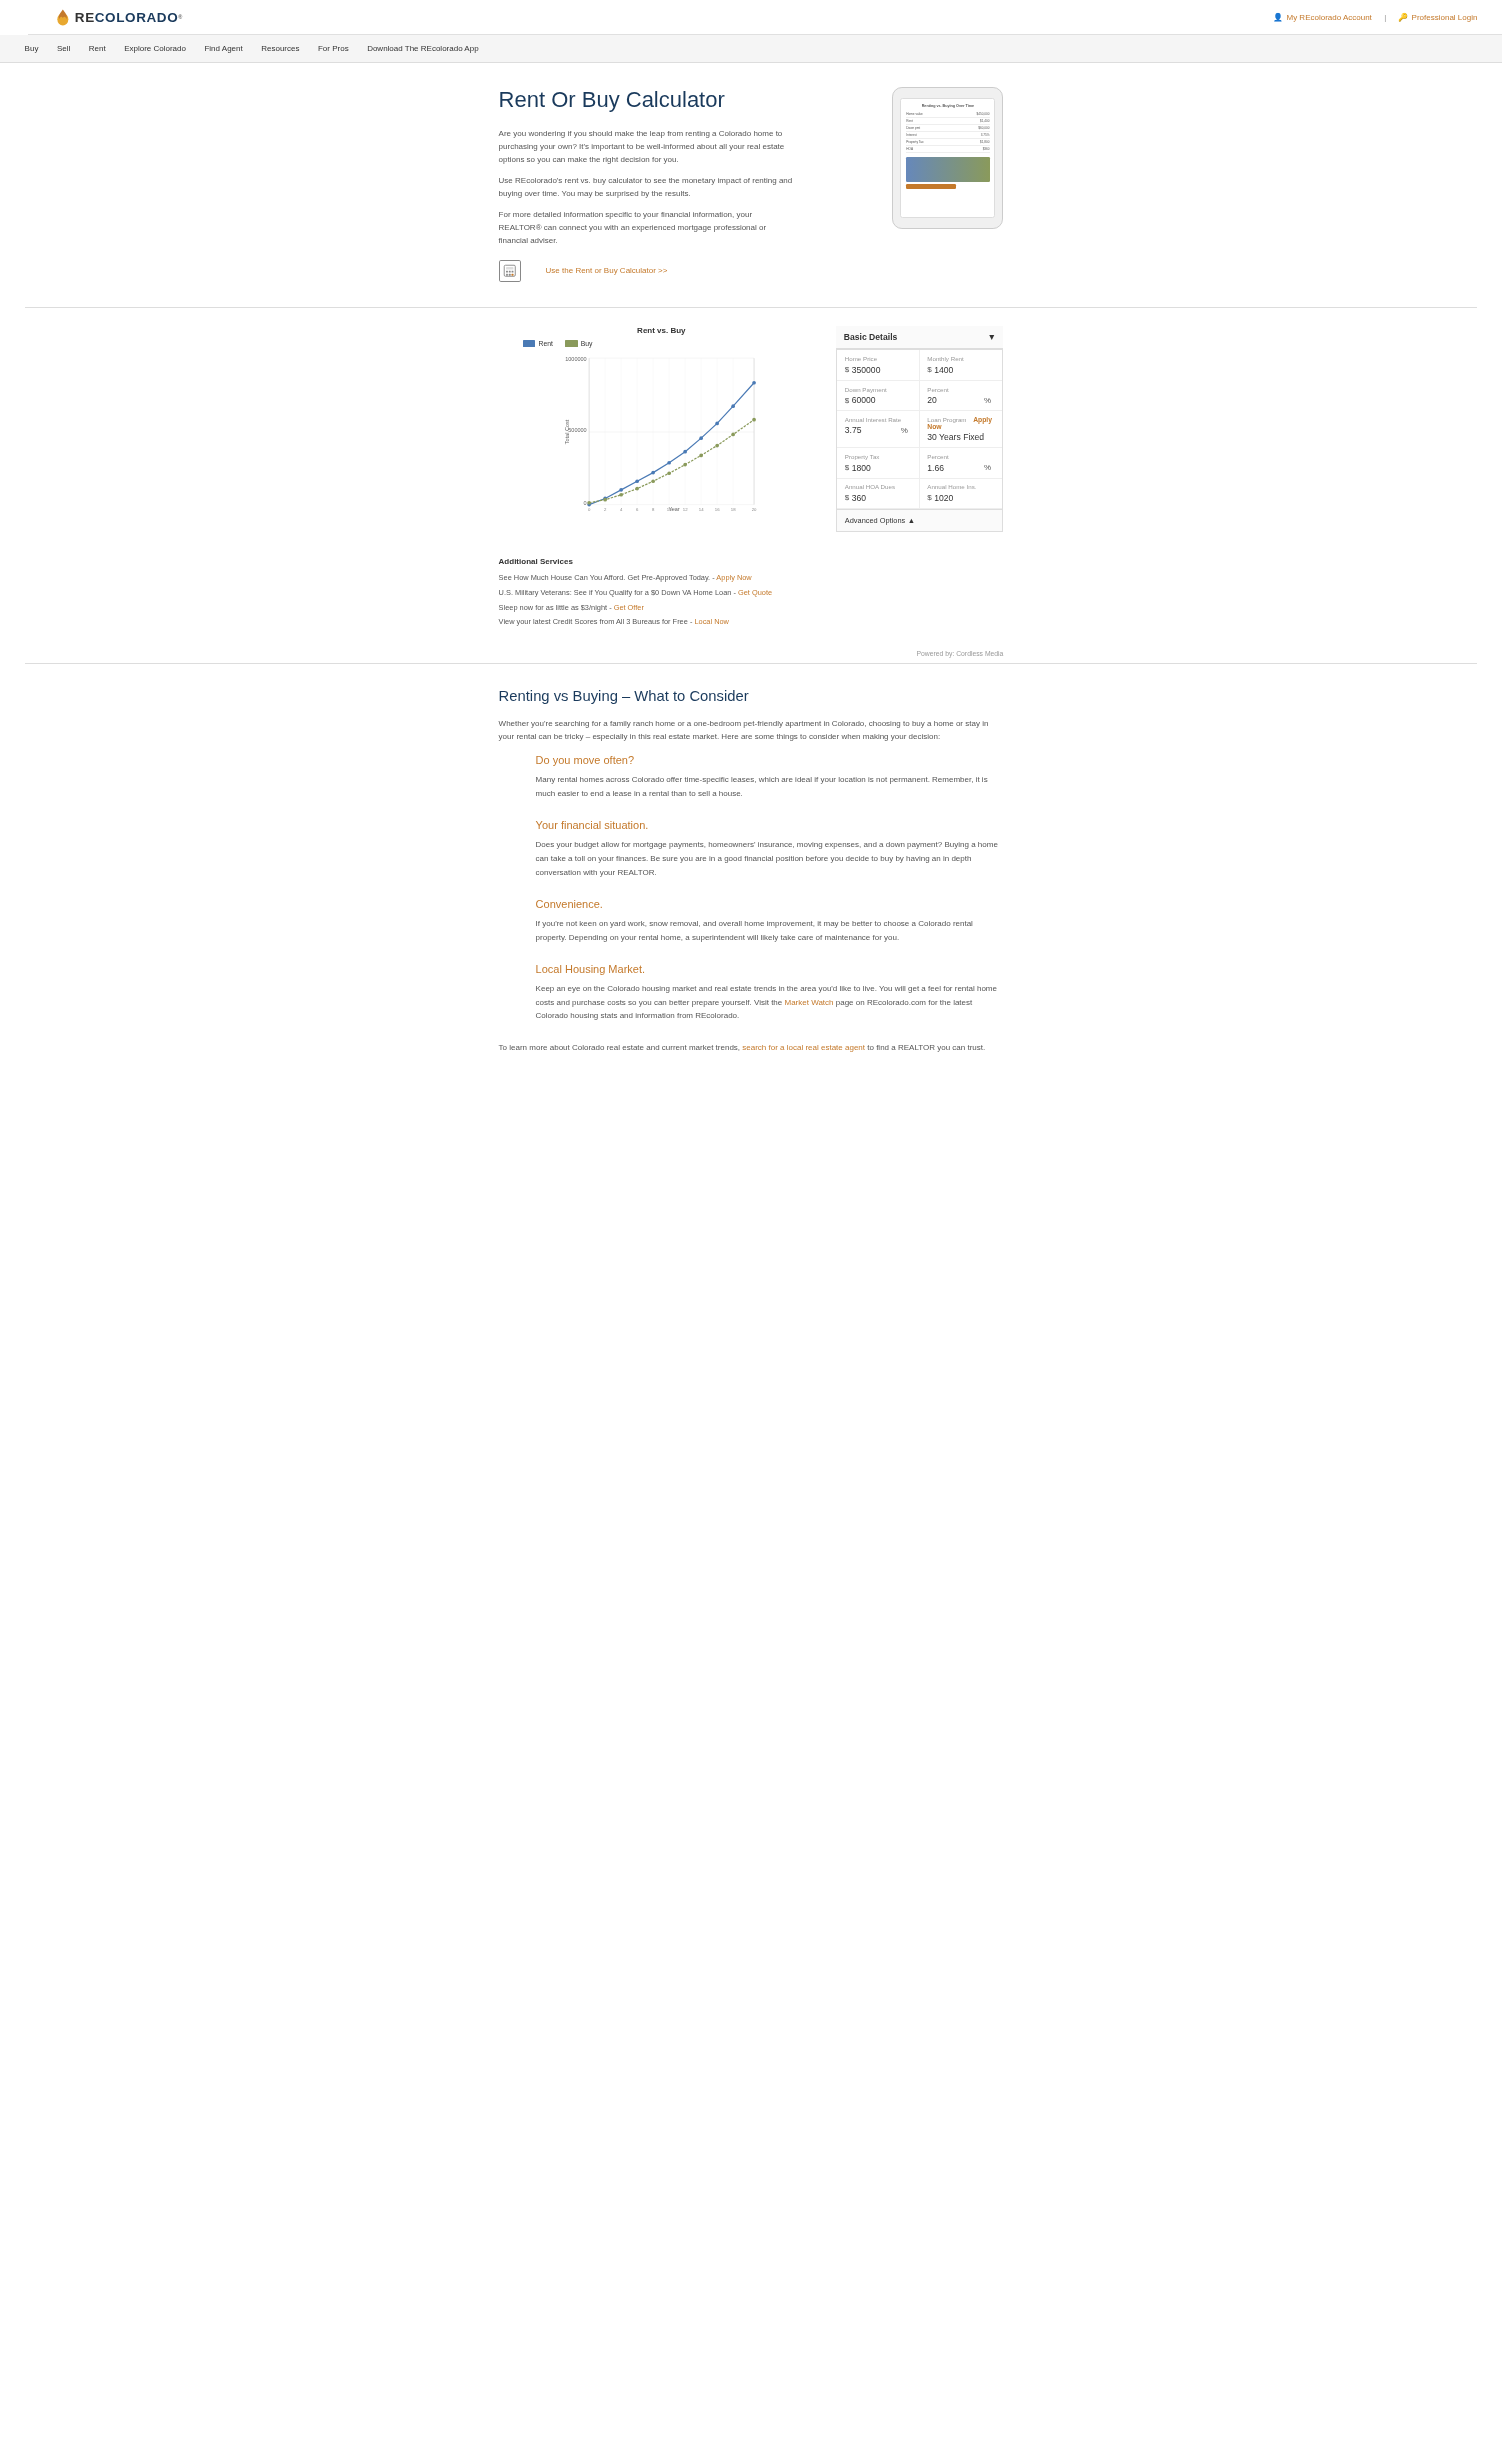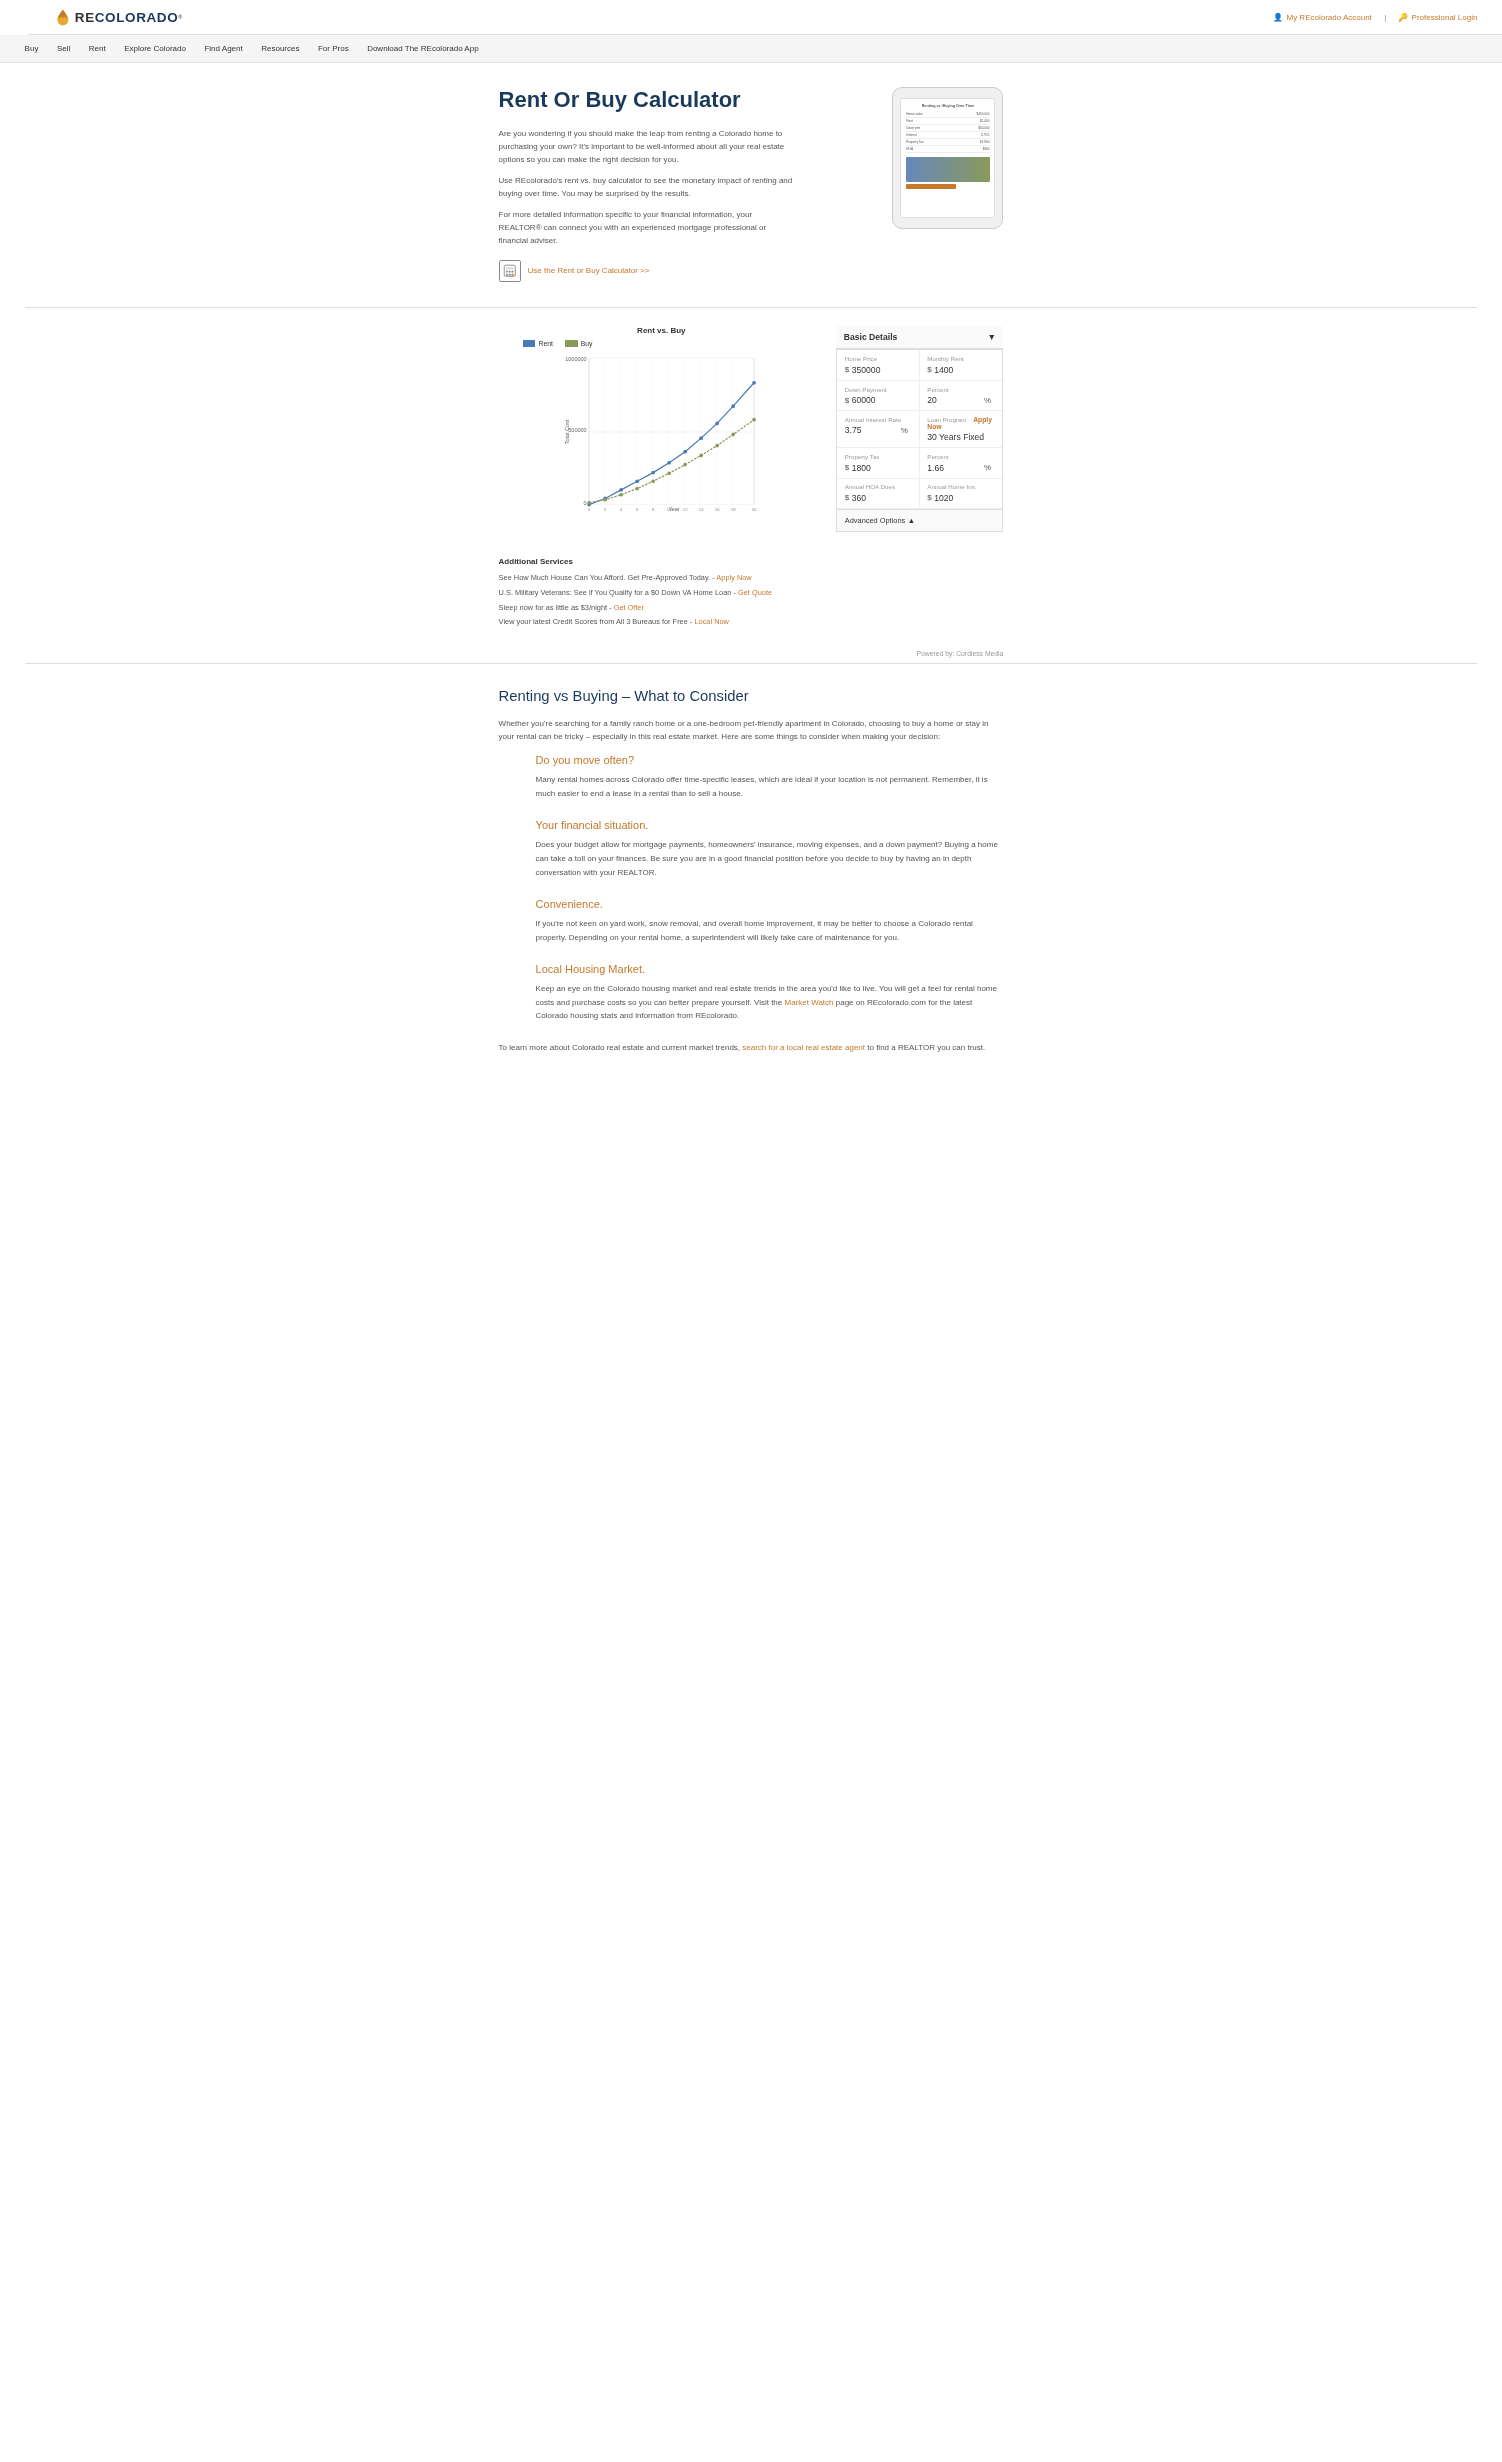--- a/index.html
+++ b/index.html
@@ -66,34 +66,34 @@
       display: flex;
       justify-content: space-between;
       align-items: flex-start;
       max-width: 554px;
       margin: 0 auto;
     }
     .hero-content { flex: 1; }
     .hero-title {
       font-size: 22px;
       color: #1a3a5c;
-      font-weight: bold;
+      font-weight: normal;
       margin-bottom: 14.8px;
     }
     .hero-text {
       font-size: 8px;
       line-height: 1.6;
       color: #555;
       margin-bottom: 8.6px;
       max-width: 296px;
     }
     .hero-cta {
       display: flex;
       align-items: center;
-      gap: 7px;
+      gap: 25px;
       margin-top: 12.3px;
     }
     .calc-icon {
       width: 22px;
       height: 22px;
       border: 1.2px solid #888;
       border-radius: 1.8px;
       display: flex;
       align-items: center;
       justify-content: center;

